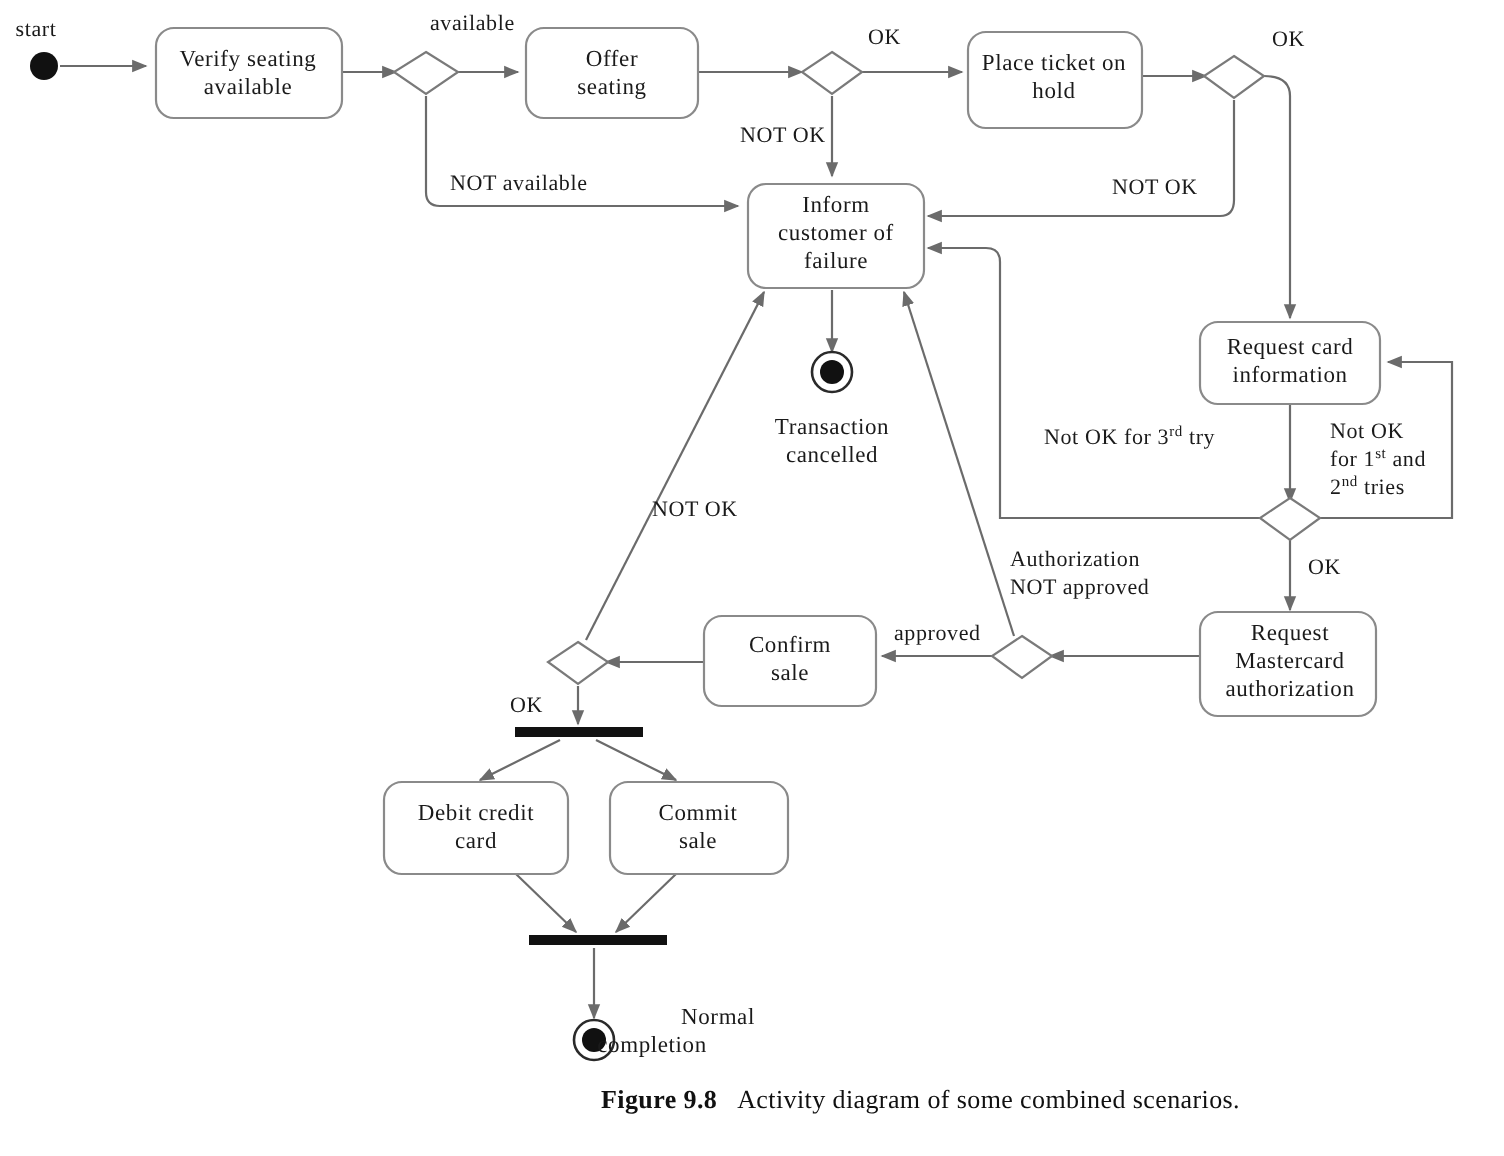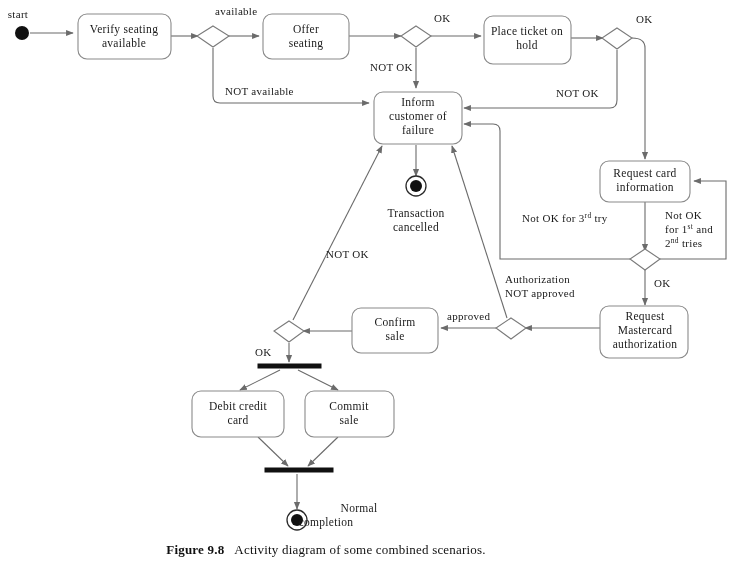--- a/index.html
+++ b/index.html
@@ -78,26 +78,25 @@
   }
   .sup {
     font-size: 7.5px;
     baseline-shift: super;
   }
   .caption {
     position: absolute;
     left: 0;
     top: 542px;
     width: 620px;
-    text-align: center;
+    text-align: right;
     font-size: 13px;
     font-family: "Liberation Serif", "DejaVu Serif", serif;
     color: #111111;
     letter-spacing: 0.2px;
-    padding-left: 16px;
   }
   .caption-label {
     font-weight: bold;
   }
   .caption-text {
     font-weight: normal;
     margin-left: 10px;
   }
 </style>
 </head>

